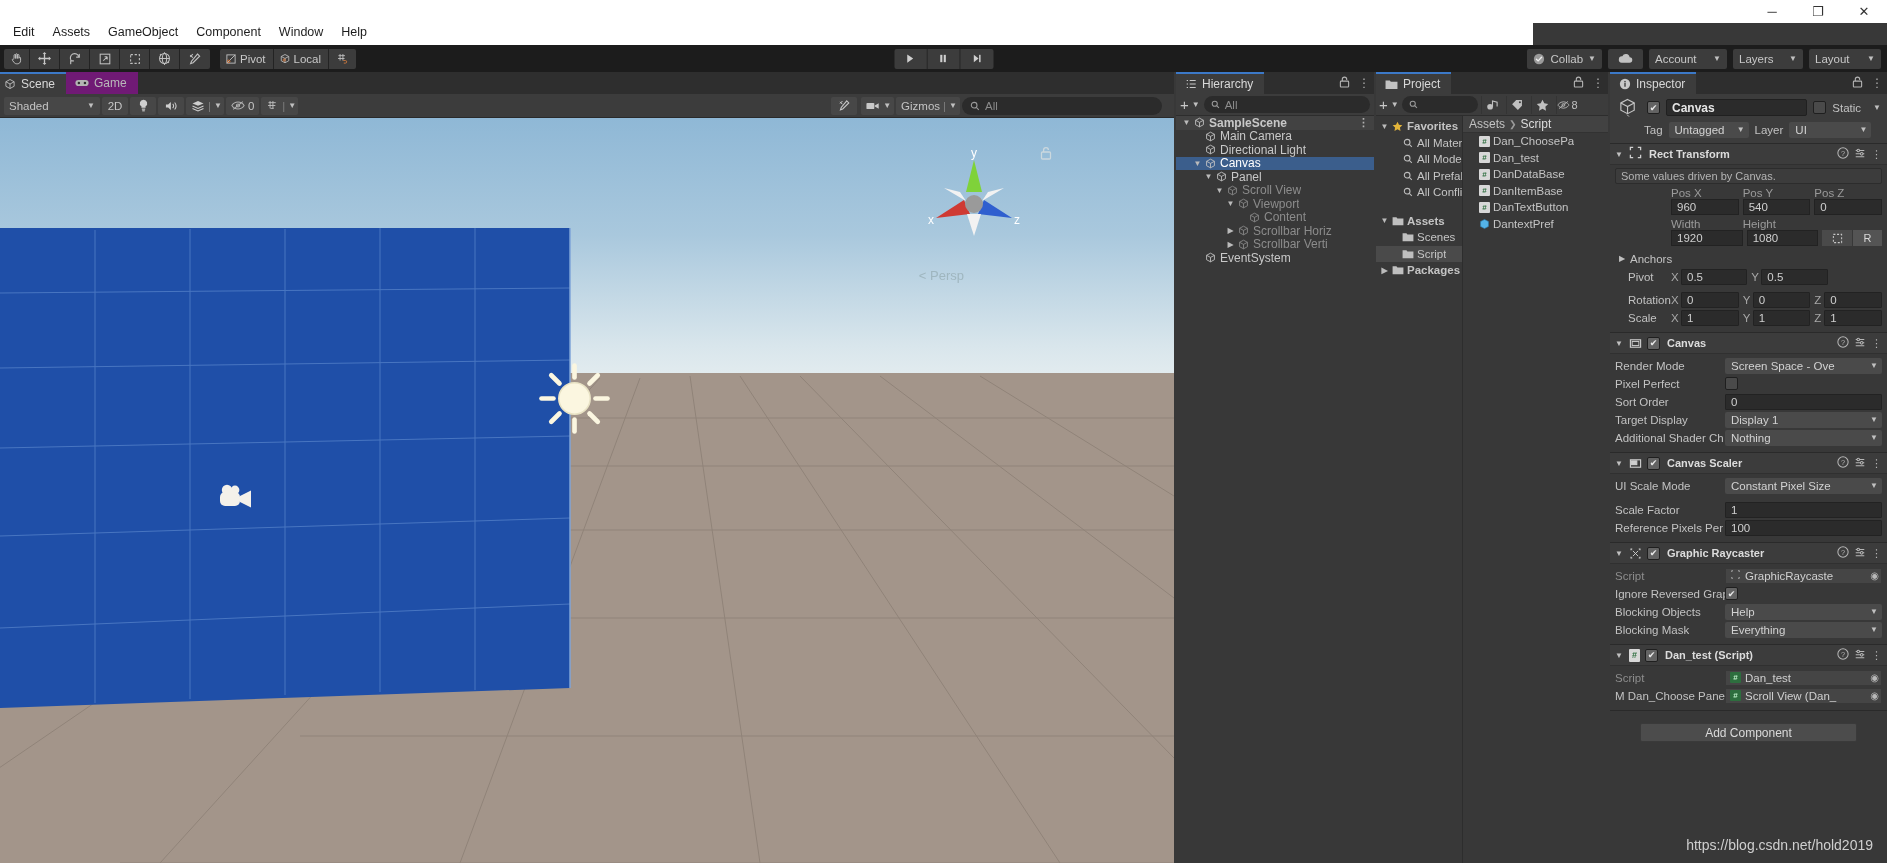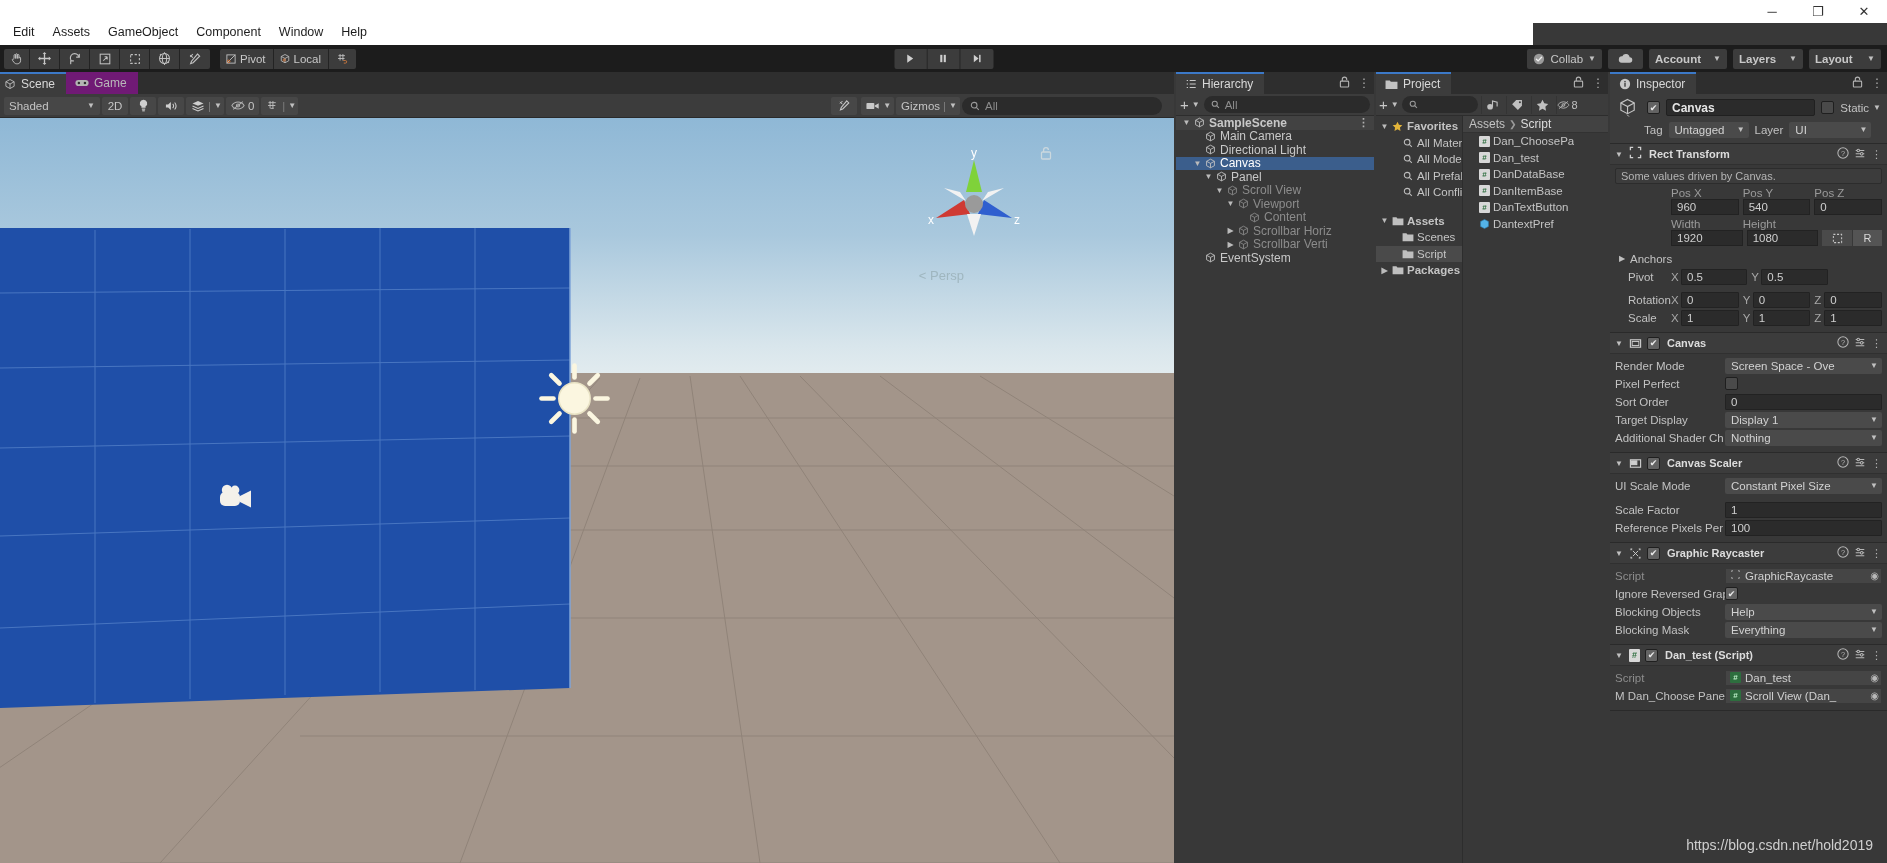--- a/index.html
+++ b/index.html
@@ -66,21 +66,21 @@
     display: flex; align-items: center; justify-content: center; color: #c9c9c9;
   }
   .play-btn:first-child { border-radius: 2px 0 0 2px; }
   .play-btn:last-child { border-right: none; border-radius: 0 2px 2px 0; }
   .tb-right { position: absolute; right: 6px; display: flex; align-items: center; gap: 6px; }
   .pill {
     height: 20px; background: #3c3c3c; border-radius: 2px;
     display: flex; align-items: center; padding: 0 6px; gap: 5px;
     color: #c8c8c8; font-size: 11.5px;
   }
-  .pill.wide { min-width: 86px; justify-content: space-between; font-weight: bold; }
+  .pill.wide { min-width: 86px; justify-content: space-between; }
   .caret { font-size: 8px; color: #c0c0c0; }
 
   
   .panel { position: absolute; background: #383838; }
   .panel-tabrow {
     height: 22px; background: #2e2e2e; display: flex; align-items: center;
     position: relative;
   }
   .ptab {
     height: 22px; padding: 0 11px 0 9px; display: flex; align-items: center; gap: 5px;
@@ -177,21 +177,21 @@
   .i-obj-ico { width: 25px; display: flex; align-items: center; justify-content: center; }
   .cb {
     width: 13px; height: 13px; background: #636363; border: 1px solid #1f1f1f; border-radius: 2px;
     display: flex; align-items: center; justify-content: center; color: #e8e8e8; font-size: 9px;
   }
   .cb.empty { background: #4a4a4a; }
   .namefield {
     flex: 1; height: 17px; background: #2b2b2b; border: 1px solid #202020; border-radius: 2px;
     display: flex; align-items: center; padding: 0 5px; color: #e6e6e6; font-size: 12px; font-weight: bold;
   }
-  .i-static { display: flex; align-items: center; gap: 4px; font-size: 11.5px; color: #c2c2c2; }
+  .i-static { display: flex; align-items: center; gap: 12px; font-size: 11.5px; color: #c2c2c2; }
   .i-r2 { display: flex; align-items: center; gap: 6px; margin-top: 4px; height: 17px; padding-left: 28px; }
   .i-lbl { font-size: 11.5px; color: #c2c2c2; }
   .dd {
     height: 16px; background: #4a4a4a; border-radius: 2px; display: flex; align-items: center;
     justify-content: space-between; padding: 0 4px 0 6px; color: #d2d2d2; font-size: 11.5px;
     overflow: hidden; white-space: nowrap;
   }
   .comp { border-bottom: 1px solid #2a2a2a; background: #383838; }
   .comp-head {
     height: 21px; display: flex; align-items: center; gap: 5px; padding: 0 5px 0 4px;
@@ -1237,15 +1237,18 @@
               <span class="objfield">
                 <span class="mini-ico cs-ico">#</span>
                 <span>Scroll View (Dan_</span>
                 <span class="tgt">◉</span>
               </span>
             </div>
           </div>
         </div>
       </div>
 
+    <div class="add-comp-wrap">
+      <div class="add-comp">Add Component</div>
+    </div>
     <div class="watermark">https://blog.csdn.net/hold2019</div>
   </div>
 </div>
 
 </body></html>

